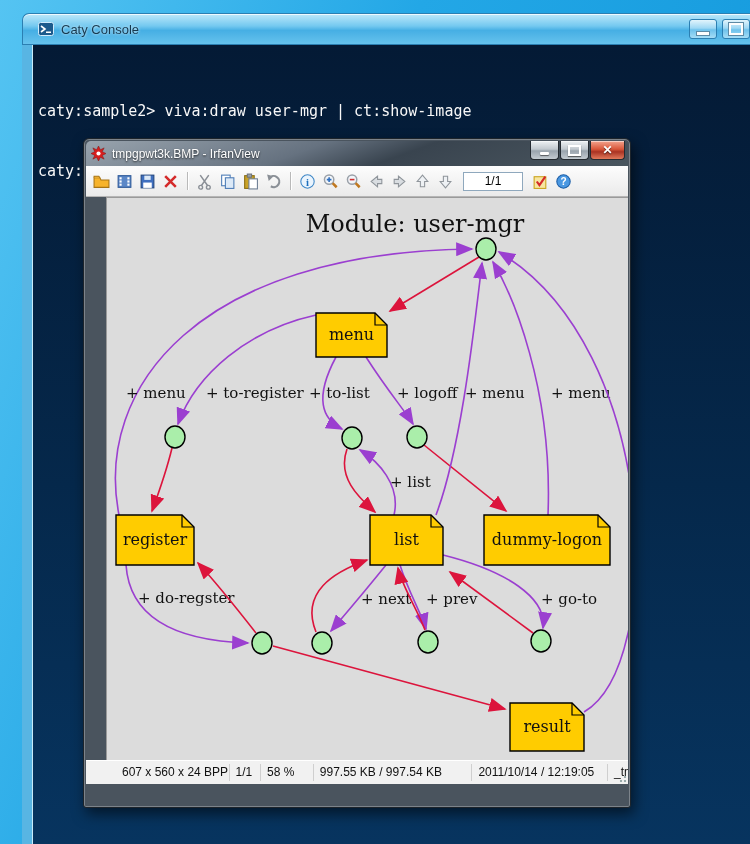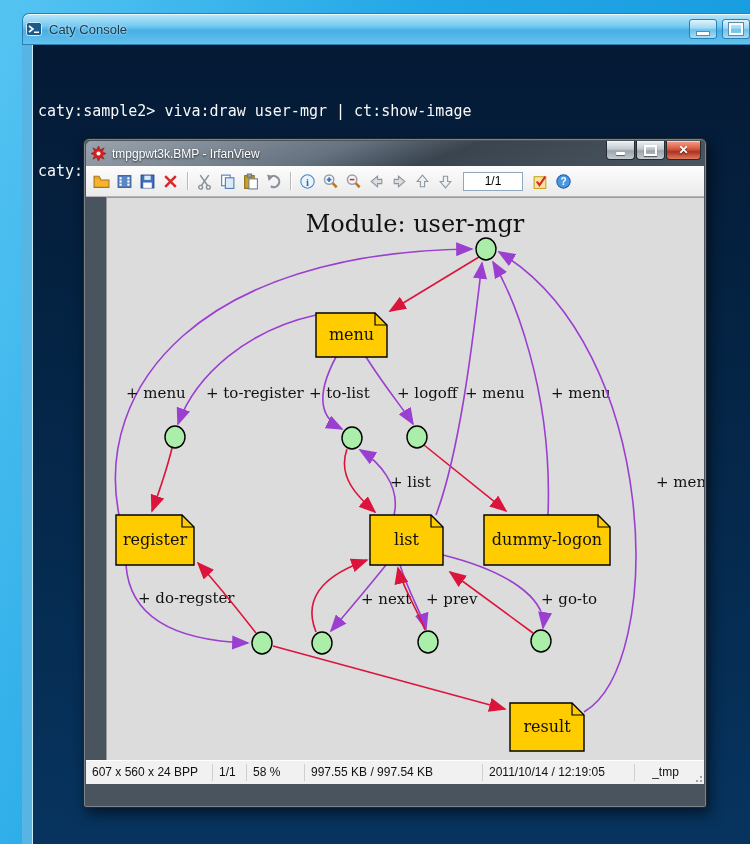--- a/index.html
+++ b/index.html
@@ -6,36 +6,36 @@
   .page{position:relative;width:750px;height:844px;overflow:hidden;
         background:linear-gradient(110deg,#55c4f2 0%,#23a7e6 40%,#0f95d9 100%);
         font-family:"Liberation Sans",sans-serif;}
 
   
   .console{position:absolute;left:22px;top:13px;width:728px;height:831px;}
   .c-title{position:absolute;left:0;top:0;right:0;height:32px;
            background:linear-gradient(#bde8fa 0%,#74c9f0 40%,#46afe4 55%,#66c2ed 100%);
            border:1px solid #2b7fb2;border-right:none;border-radius:7px 0 0 0;
            box-shadow:inset 0 1px 0 rgba(255,255,255,.75);
-           display:flex;align-items:center;padding-left:3px;box-sizing:border-box;}
+           display:flex;align-items:center;padding-left:15px;box-sizing:border-box;}
   .c-title-text{margin-left:7px;font-size:13px;color:#17394f;text-shadow:0 0 3px rgba(255,255,255,.9);}
   .c-btns{position:absolute;right:0;top:5px;display:flex;}
   .c-btn{width:28px;height:20px;margin-left:5px;border:1px solid #2b7fb2;border-radius:3px;
          background:linear-gradient(#e2f4fc 0%,#9ed8f4 45%,#6ec2ec 55%,#a5ddf6 100%);
          display:flex;align-items:center;justify-content:center;box-sizing:border-box;}
   .glyph-min{width:12px;height:3px;background:#fdfdfd;border:1px solid #5d8aa5;margin-top:8px;}
   .glyph-max{width:10px;height:8px;border:2px solid #fdfdfd;outline:1px solid #5d8aa5;background:transparent;}
   .c-body{position:absolute;left:0;top:32px;right:0;bottom:0;
           background:linear-gradient(#041a35 0%,#05284b 55%,#07345f 100%);
           border-left:10px solid #58b5e3;box-shadow:inset 1px 0 0 #c8ebf9;}
   .c-out{padding:16px 6px;font-family:"DejaVu Sans Mono",monospace;font-size:15px;
          line-height:20px;color:#f8f8f8;white-space:pre;}
 
   
-  .iv{position:absolute;left:83px;top:138px;width:624px;height:670px;box-sizing:border-box;
+  .iv{position:absolute;left:83px;top:138px;width:548px;height:670px;box-sizing:border-box;
       background:#4a545e;border:1px solid #1d242b;border-radius:6px 6px 3px 3px;padding:2px;
       box-shadow:3px 6px 14px rgba(0,0,0,.55), inset 0 0 0 1px rgba(255,255,255,.28);}
   .iv-title{height:25px;position:relative;display:flex;align-items:center;padding:0 5px;
             color:#fff;font-size:12px;border-radius:5px 5px 0 0;
             background:linear-gradient(160deg,#99a4ae 0%,#667280 40%,#39444f 58%,#4a565f 100%);
             text-shadow:0 1px 2px rgba(0,0,0,.8);}
   .iv-title-text{margin-left:6px;}
   .iv-btns{position:absolute;right:3px;top:0;display:flex;}
   .iv-btn{height:18px;border:1px solid #252b31;border-top:none;border-radius:0 0 4px 4px;
           display:flex;align-items:center;justify-content:center;margin-left:1px;
@@ -51,21 +51,21 @@
   .iv-menu span{margin-right:17px;}
   .iv-tools{height:30px;background:linear-gradient(#fdfdfd,#eaeaea);border-bottom:1px solid #b5b5b5;
             display:flex;align-items:center;padding-left:4px;}
   .tbi{width:21px;height:21px;margin:0 1px;display:flex;align-items:center;justify-content:center;}
   .tsep{width:1px;height:18px;background:#b9b9b9;margin:0 5px;box-shadow:1px 0 0 #fff;}
   .pagebox{width:58px;height:17px;border:1px solid #8fa8bd;background:#fff;font-size:12px;
            text-align:center;margin:0 6px;font-family:"Liberation Sans",sans-serif;padding:0;}
   .iv-img{position:relative;height:563px;background:#dcdcdc;overflow:hidden;
           box-shadow:inset 1px 1px 0 #9a9a9a;margin-left:20px;}
   .iv-status{height:23px;background:#f1f1f1;border-top:1px solid #fff;
-             display:flex;align-items:center;font-size:12px;color:#111;position:relative;}
+             display:flex;align-items:center;font-size:12px;color:#111;position:relative;padding-left:30px;}
   .st{padding:0 6px;border-right:1px solid #cfcfcf;height:17px;line-height:17px;
       white-space:nowrap;overflow:hidden;box-sizing:border-box;}
   .grip{position:absolute;right:1px;bottom:1px;width:12px;height:12px;
         background:
          radial-gradient(circle at 10px 10px,#9aa 1px,transparent 1.6px),
          radial-gradient(circle at 6px 10px,#9aa 1px,transparent 1.6px),
          radial-gradient(circle at 10px 6px,#9aa 1px,transparent 1.6px);}
 </style>
 </head>
 <body>

